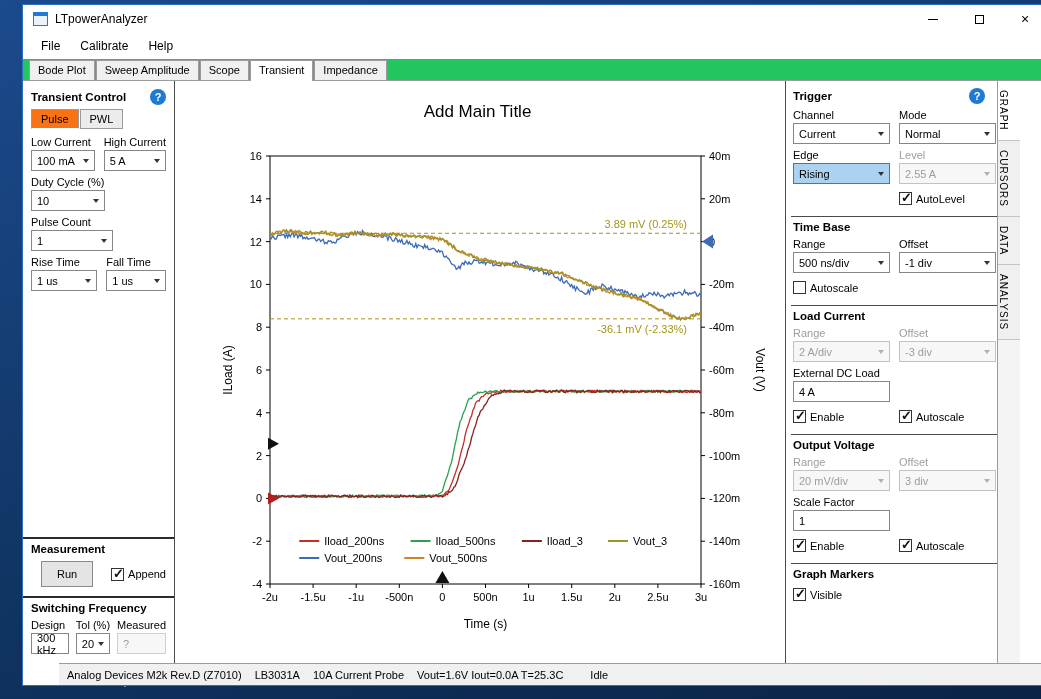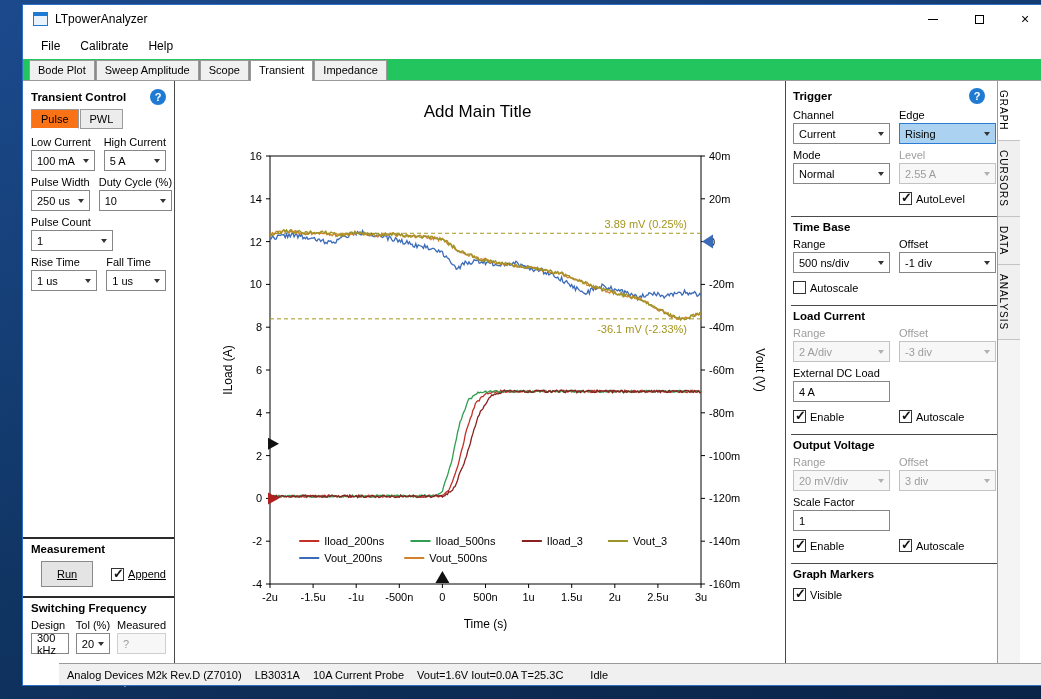--- a/index.html
+++ b/index.html
@@ -62,21 +62,21 @@
   .lp-head .help-icon{margin-left:auto;}
   .subtabs{display:flex;padding-left:8px;margin-bottom:2px;}
   .subtab{padding:3px 9px;border:1px solid #9b9b9b;background:#ececec;margin-right:1px;}
   .subtab.active{background:#f97316;border-bottom-color:#fff;}
   .lp-fields{padding:0 8px;}
   .frow{display:flex;gap:9px;}
   .w82{width:82px;}
   .w74{width:74px;}
   .lp-spacer{flex:1;}
   .lp-section{border-top:2px solid #2b2b2b;padding:4px 8px 9px;}
-  .meas-row{display:flex;align-items:center;gap:18px;margin-top:6px;padding-left:10px;text-decoration:underline;}
+  .meas-row{display:flex;align-items:center;gap:18px;margin-top:6px;padding-left:10px;}
   .sf-row{display:flex;gap:7px;}
   .sf-row .c1{width:57px;}
   .sf-row .c2{width:47px;}
   .sf-row .c3{width:52px;}
   
   .rp-section{border-top:1px solid #4a4a4a;padding:2px 4px 9px 2px;}
   .rp-section.first{border-top:none;}
   .rp-head{display:flex;align-items:center;padding:2px 2px 0 0;}
   .rp-head .help-icon{margin-left:auto;margin-right:6px;}
   .rp-grid{display:grid;grid-template-columns:97px 97px;column-gap:9px;}
@@ -141,27 +141,20 @@
             </div>
             <div class="w74">
               <div class="flabel">High Current</div>
               <div class="combo">
                 <span class="combo-val">5 A</span>
                   <span class="combo-arrow"></span>
               </div>
             </div>
           </div>
           <div class="frow">
-            <div class="w82">
-              <div class="flabel">Pulse Width</div>
-              <div class="combo">
-                <span class="combo-val">250 us</span>
-                  <span class="combo-arrow"></span>
-              </div>
-            </div>
             <div class="w74">
               <div class="flabel">Duty Cycle (%)</div>
               <div class="combo">
                 <span class="combo-val">10</span>
                   <span class="combo-arrow"></span>
               </div>
             </div>
           </div>
           <div class="frow">
             <div class="w82">
@@ -332,30 +325,30 @@
           </div>
           <div class="rp-grid">
             <div>
               <div class="flabel">Channel</div>
               <div class="combo">
                 <span class="combo-val">Current</span>
                   <span class="combo-arrow"></span>
               </div>
             </div>
             <div>
+              <div class="flabel">Mode</div>
+              <div class="combo">
+                <span class="combo-val">Normal</span>
+                  <span class="combo-arrow"></span>
+              </div>
+            </div>
+            <div>
               <div class="flabel">Edge</div>
               <div class="combo focused">
                 <span class="combo-val">Rising</span>
-                  <span class="combo-arrow"></span>
-              </div>
-            </div>
-            <div>
-              <div class="flabel">Mode</div>
-              <div class="combo">
-                <span class="combo-val">Normal</span>
                   <span class="combo-arrow"></span>
               </div>
             </div>
             <div>
               <div class="flabel disabled">Level</div>
               <div class="combo disabled">
                 <span class="combo-val">2.55 A</span>
                   <span class="combo-arrow"></span>
               </div>
             </div>

